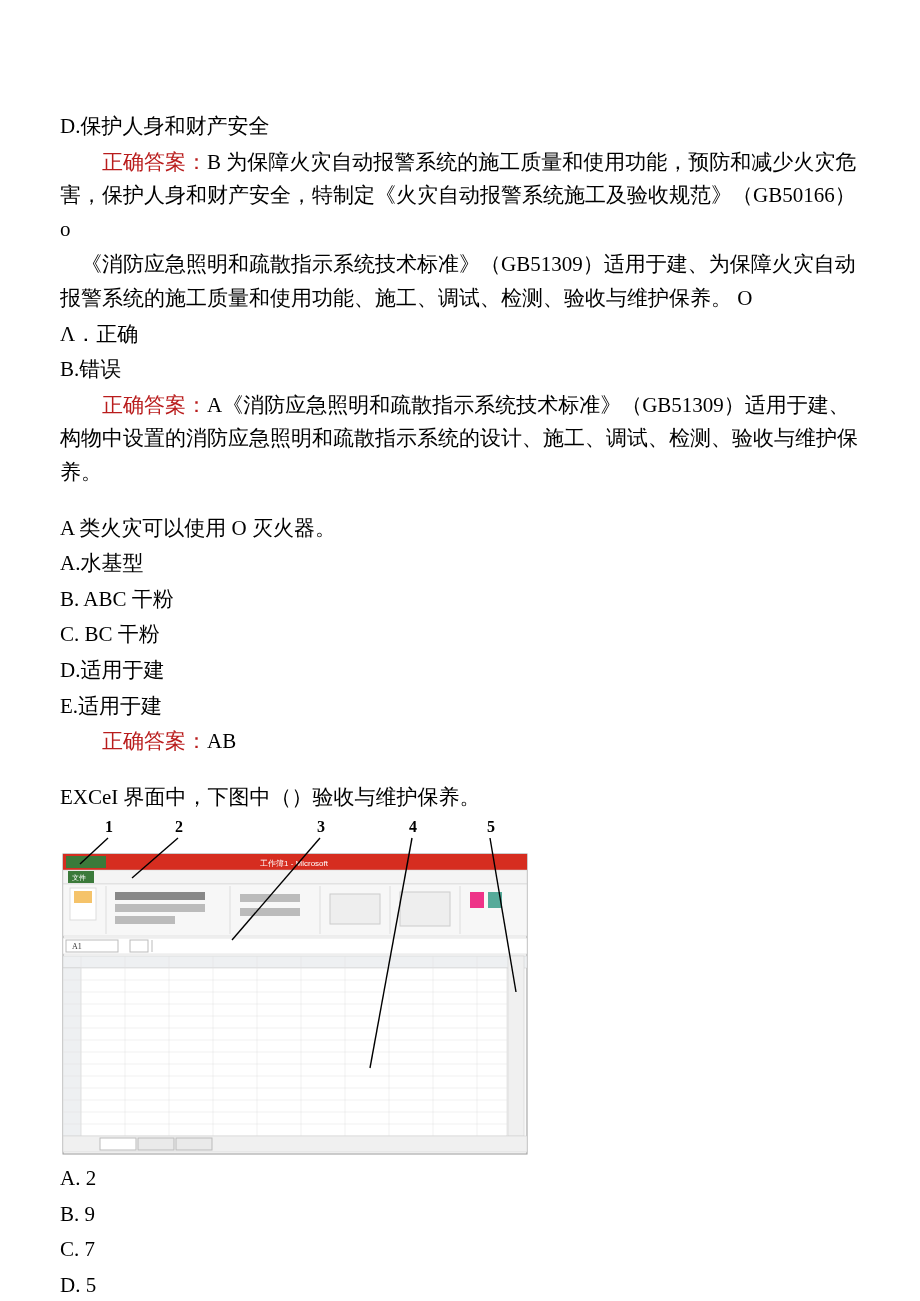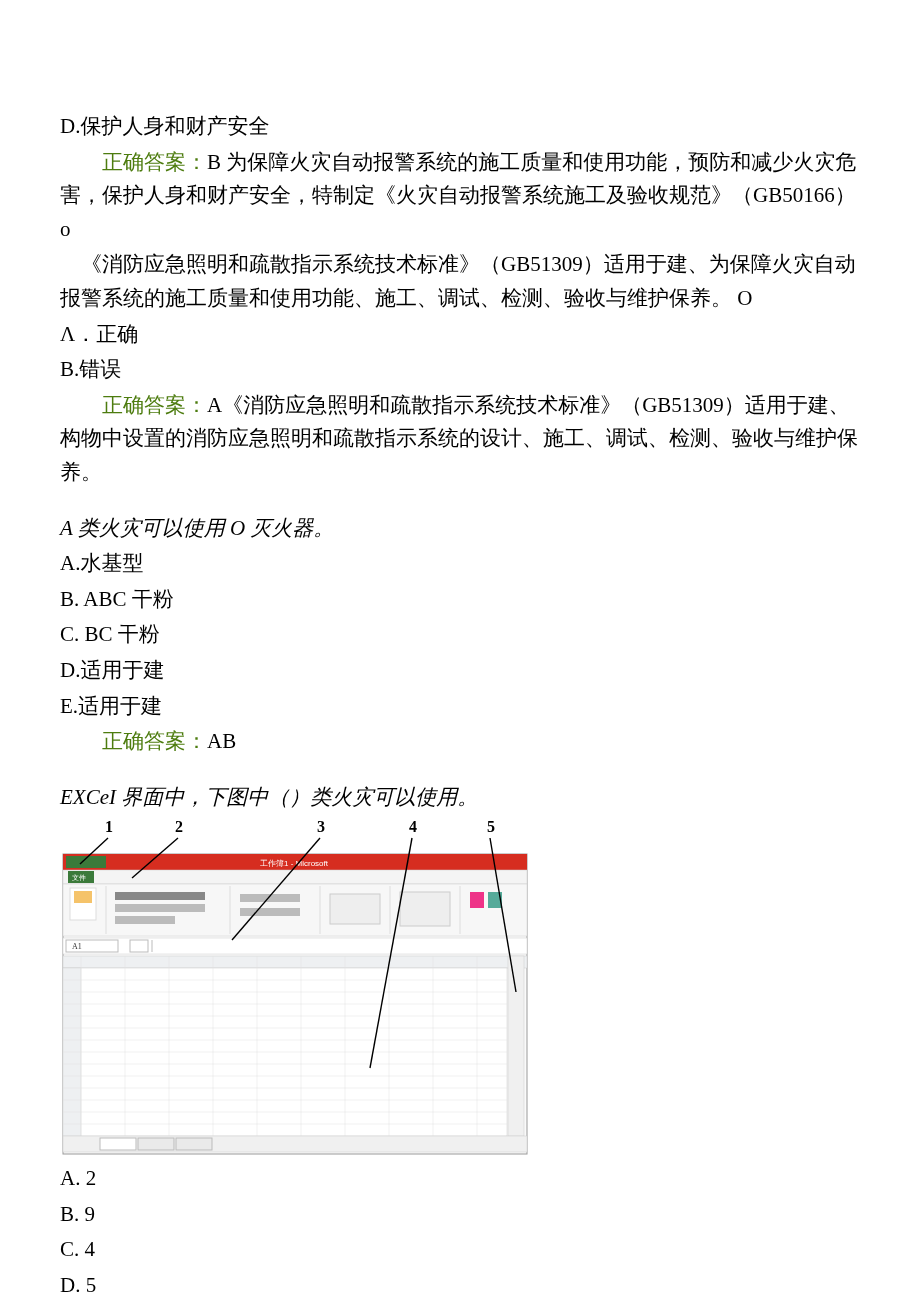--- a/index.html
+++ b/index.html
@@ -6,23 +6,23 @@
   body {
     font-family: "SimSun", "宋体", serif;
     font-size: 21px;
     line-height: 1.6;
     color: #000;
     background: #fff;
     width: 920px;
     padding: 110px 60px 40px 60px;
   }
   .para { margin-bottom: 2px; }
-  .answer-label { color: #4d7c0f; }
+  .answer-label { color: #b91c1c; }
   .indent { text-indent: 2em; }
-  .section-gap { margin-top: 22px; font-style: italic; }
+  .section-gap { margin-top: 22px; }
   .img-wrap {
     width: 470px;
     height: 340px;
     position: relative;
     margin: 4px 0;
   }
   .img-wrap svg { width: 100%; height: 100%; display: block; }
 </style>
 </head>
 <body>
@@ -42,21 +42,21 @@
 <div class="para section-gap">A 类火灾可以使用 O 灭火器。</div>
 <div class="para">A.水基型</div>
 <div class="para">B. ABC 干粉</div>
 <div class="para">C. BC 干粉</div>
 <div class="para">D.适用于建</div>
 <div class="para">E.适用于建</div>
 <div class="para indent">
   <span class="answer-label">正确答案：</span><span>AB</span>
 </div>
 
-<div class="para section-gap">EXCeI 界面中，下图中（）类火灾可以使用。</div>
+<div class="para section-gap">EXCeI 界面中，下图中（）验收与维护保养。</div>
 
 <div class="img-wrap">
   <svg viewBox="0 0 470 340">
 
     <rect x="3" y="36" width="464" height="300" fill="#fafafa" stroke="#999" stroke-width="1"></rect>
 
     <rect x="3" y="36" width="464" height="16" fill="#d62d20"></rect>
     <text x="200" y="48" font-size="8" fill="#fff" font-family="sans-serif">工作簿1 - Microsoft</text>
 
     <rect x="6" y="38" width="40" height="12" fill="#3b7a3a"></rect>
@@ -149,14 +149,14 @@
       <text x="115" y="14">2</text>
       <text x="257" y="14">3</text>
       <text x="349" y="14">4</text>
       <text x="427" y="14">5</text>
     </g>
   </svg>
 </div>
 
 <div class="para">A. 2</div>
 <div class="para">B. 9</div>
-<div class="para">C. 4</div>
+<div class="para">C. 7</div>
 <div class="para">D. 5</div>
 
 </body></html>

